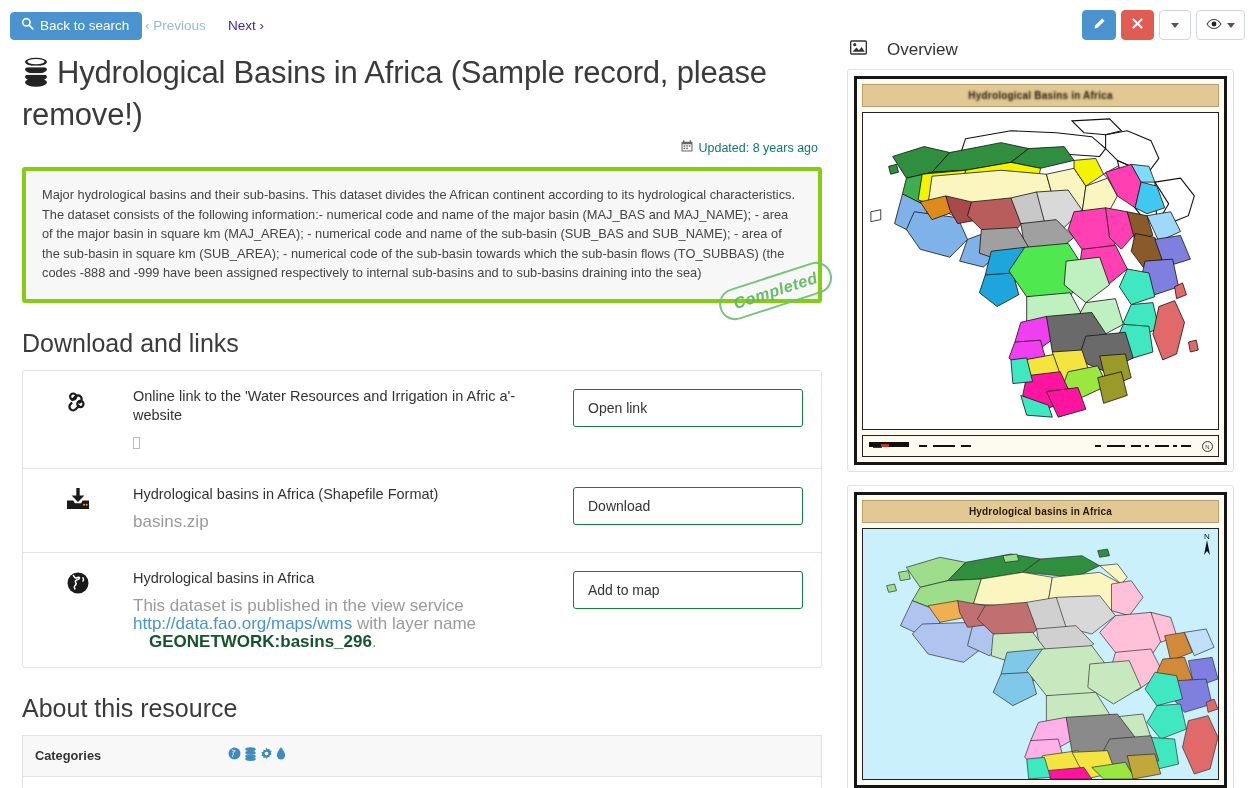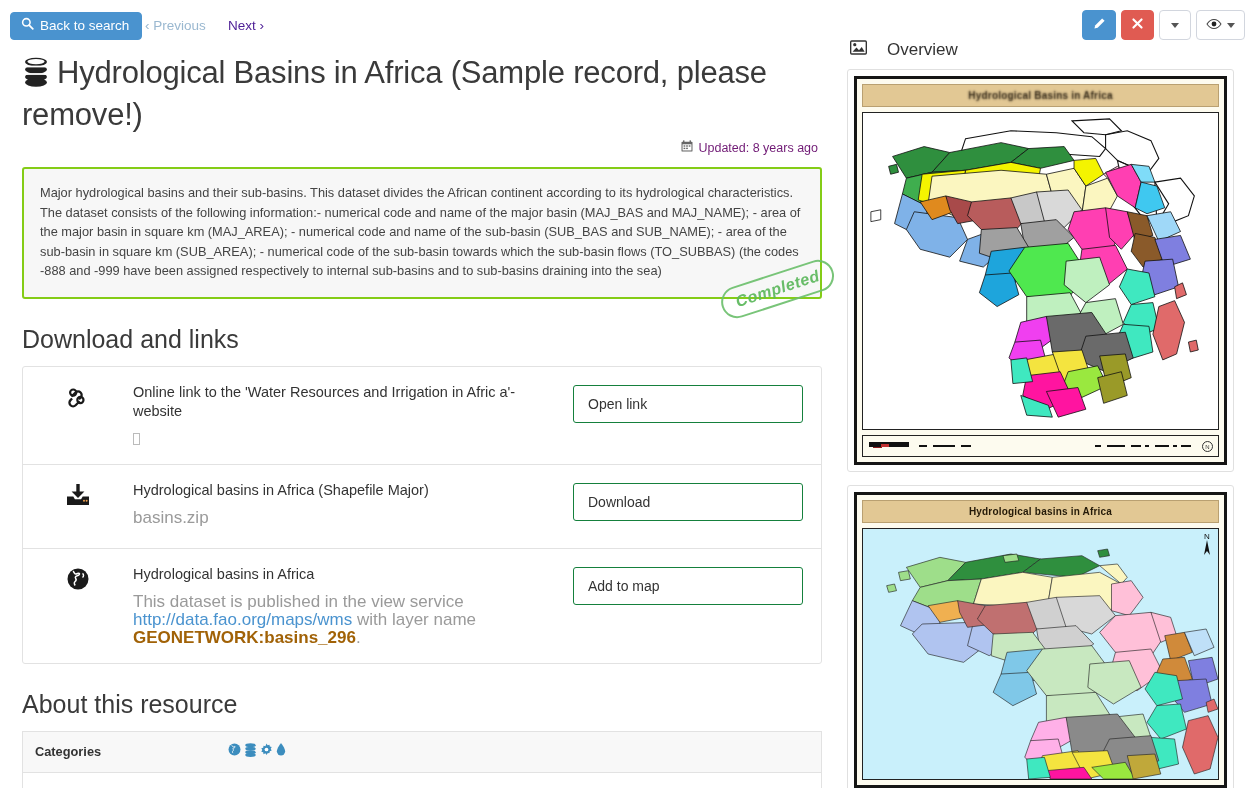--- a/index.html
+++ b/index.html
@@ -49,28 +49,28 @@
   .left { position: absolute; left: 0; top: 48px; width: 840px; height: 740px; padding: 0 18px 0 22px; }
 
   .rec-title {
     font-size: 31px; font-weight: 400; color: #3a3a3a;
     line-height: 38px; margin: 6px 0 0 0; letter-spacing: -0.2px;
     display: block;
   }
   .rec-title .dbicon { display: inline-block; vertical-align: -4px; margin-right: 7px; }
 
   .updated {
-    text-align: right; font-size: 12.5px; color: #701a75; margin-top: 6px;
+    text-align: right; font-size: 12.5px; color: #0f766e; margin-top: 6px;
     display: flex; justify-content: flex-end; align-items: center; gap: 5px;
     padding-right: 4px;
   }
 
   .abstract {
     position: relative; margin-top: 12px;
-    background: #f7f7f7; border: 2px solid #84cc16; border-radius: 3px;
+    background: #f7f7f7; border: 4px solid #84cc16; border-radius: 3px;
     padding: 14px 16px 16px 16px;
     font-size: 12.8px; line-height: 19.5px; color: #444;
   }
   .stamp {
     position: absolute; right: -16px; bottom: -8px;
     transform: rotate(-18deg);
     border: 2px solid #6ec06e; color: #5cb85c;
     border-radius: 22px; padding: 4px 13px;
     font-size: 16px; font-style: italic; font-weight: 700;
     letter-spacing: 0.5px; opacity: .92; background: transparent;
@@ -86,21 +86,21 @@
     display: flex; align-items: flex-start;
     padding: 16px 18px 16px 16px; gap: 16px;
     border-bottom: 1px solid #e2e2e2; min-height: 84px;
   }
   .dl-row:last-child { border-bottom: none; }
   .dl-icon { width: 78px; flex: 0 0 78px; padding-top: 2px; color: #222; display: flex; justify-content: center; }
   .dl-body { flex: 1 1 auto; padding-right: 18px; }
   .dl-title { font-size: 14.5px; color: #333; line-height: 19px; }
   .dl-sub   { font-size: 17px; color: #9a9a9a; line-height: 18px; margin-top: 9px; }
   .dl-sub a { color: #4a93cf; text-decoration: none; }
-  .dl-sub b { color: #a16207; }
+  .dl-sub b { color: #14532d; margin-left: 16px; }
   .tofu {
     display: inline-block; width: 7px; height: 12px;
     border: 1px solid #bbb; vertical-align: -1px;
   }
   .dl-action { flex: 0 0 230px; padding-top: 2px; }
   .btn-outline {
     display: block; width: 230px; height: 38px;
     background: #fff; border: 1px solid #15803d; border-radius: 3px;
     font-size: 14px; color: #333; line-height: 36px;
     padding-left: 14px; text-align: left; cursor: pointer;
@@ -268,21 +268,21 @@
         <div class="dl-icon">
           <svg width="26" height="24" viewBox="0 0 26 24">
             <path d="M13 1v9" stroke="#1a1a1a" stroke-width="3.4"></path>
             <path d="M6.6 8.4L13 15l6.4-6.6z" fill="#1a1a1a"></path>
             <path d="M2 13.6h6.3l1.6 2.6h6.2l1.6-2.6H24V22H2z" fill="#1a1a1a"></path>
             <circle cx="19" cy="17.8" r="1" fill="#f0a050"></circle>
             <circle cx="21.6" cy="17.8" r="1" fill="#f0a050"></circle>
           </svg>
         </div>
         <div class="dl-body">
-          <div class="dl-title">Hydrological basins in Africa (Shapefile Major)</div>
+          <div class="dl-title">Hydrological basins in Africa (Shapefile Format)</div>
           <div class="dl-sub">basins.zip</div>
         </div>
         <div class="dl-action">
           <div class="btn-outline">Download</div>
         </div>
       </div>
 
       <div class="dl-row">
         <div class="dl-icon">
           <svg width="24" height="24" viewBox="0 0 24 24">

